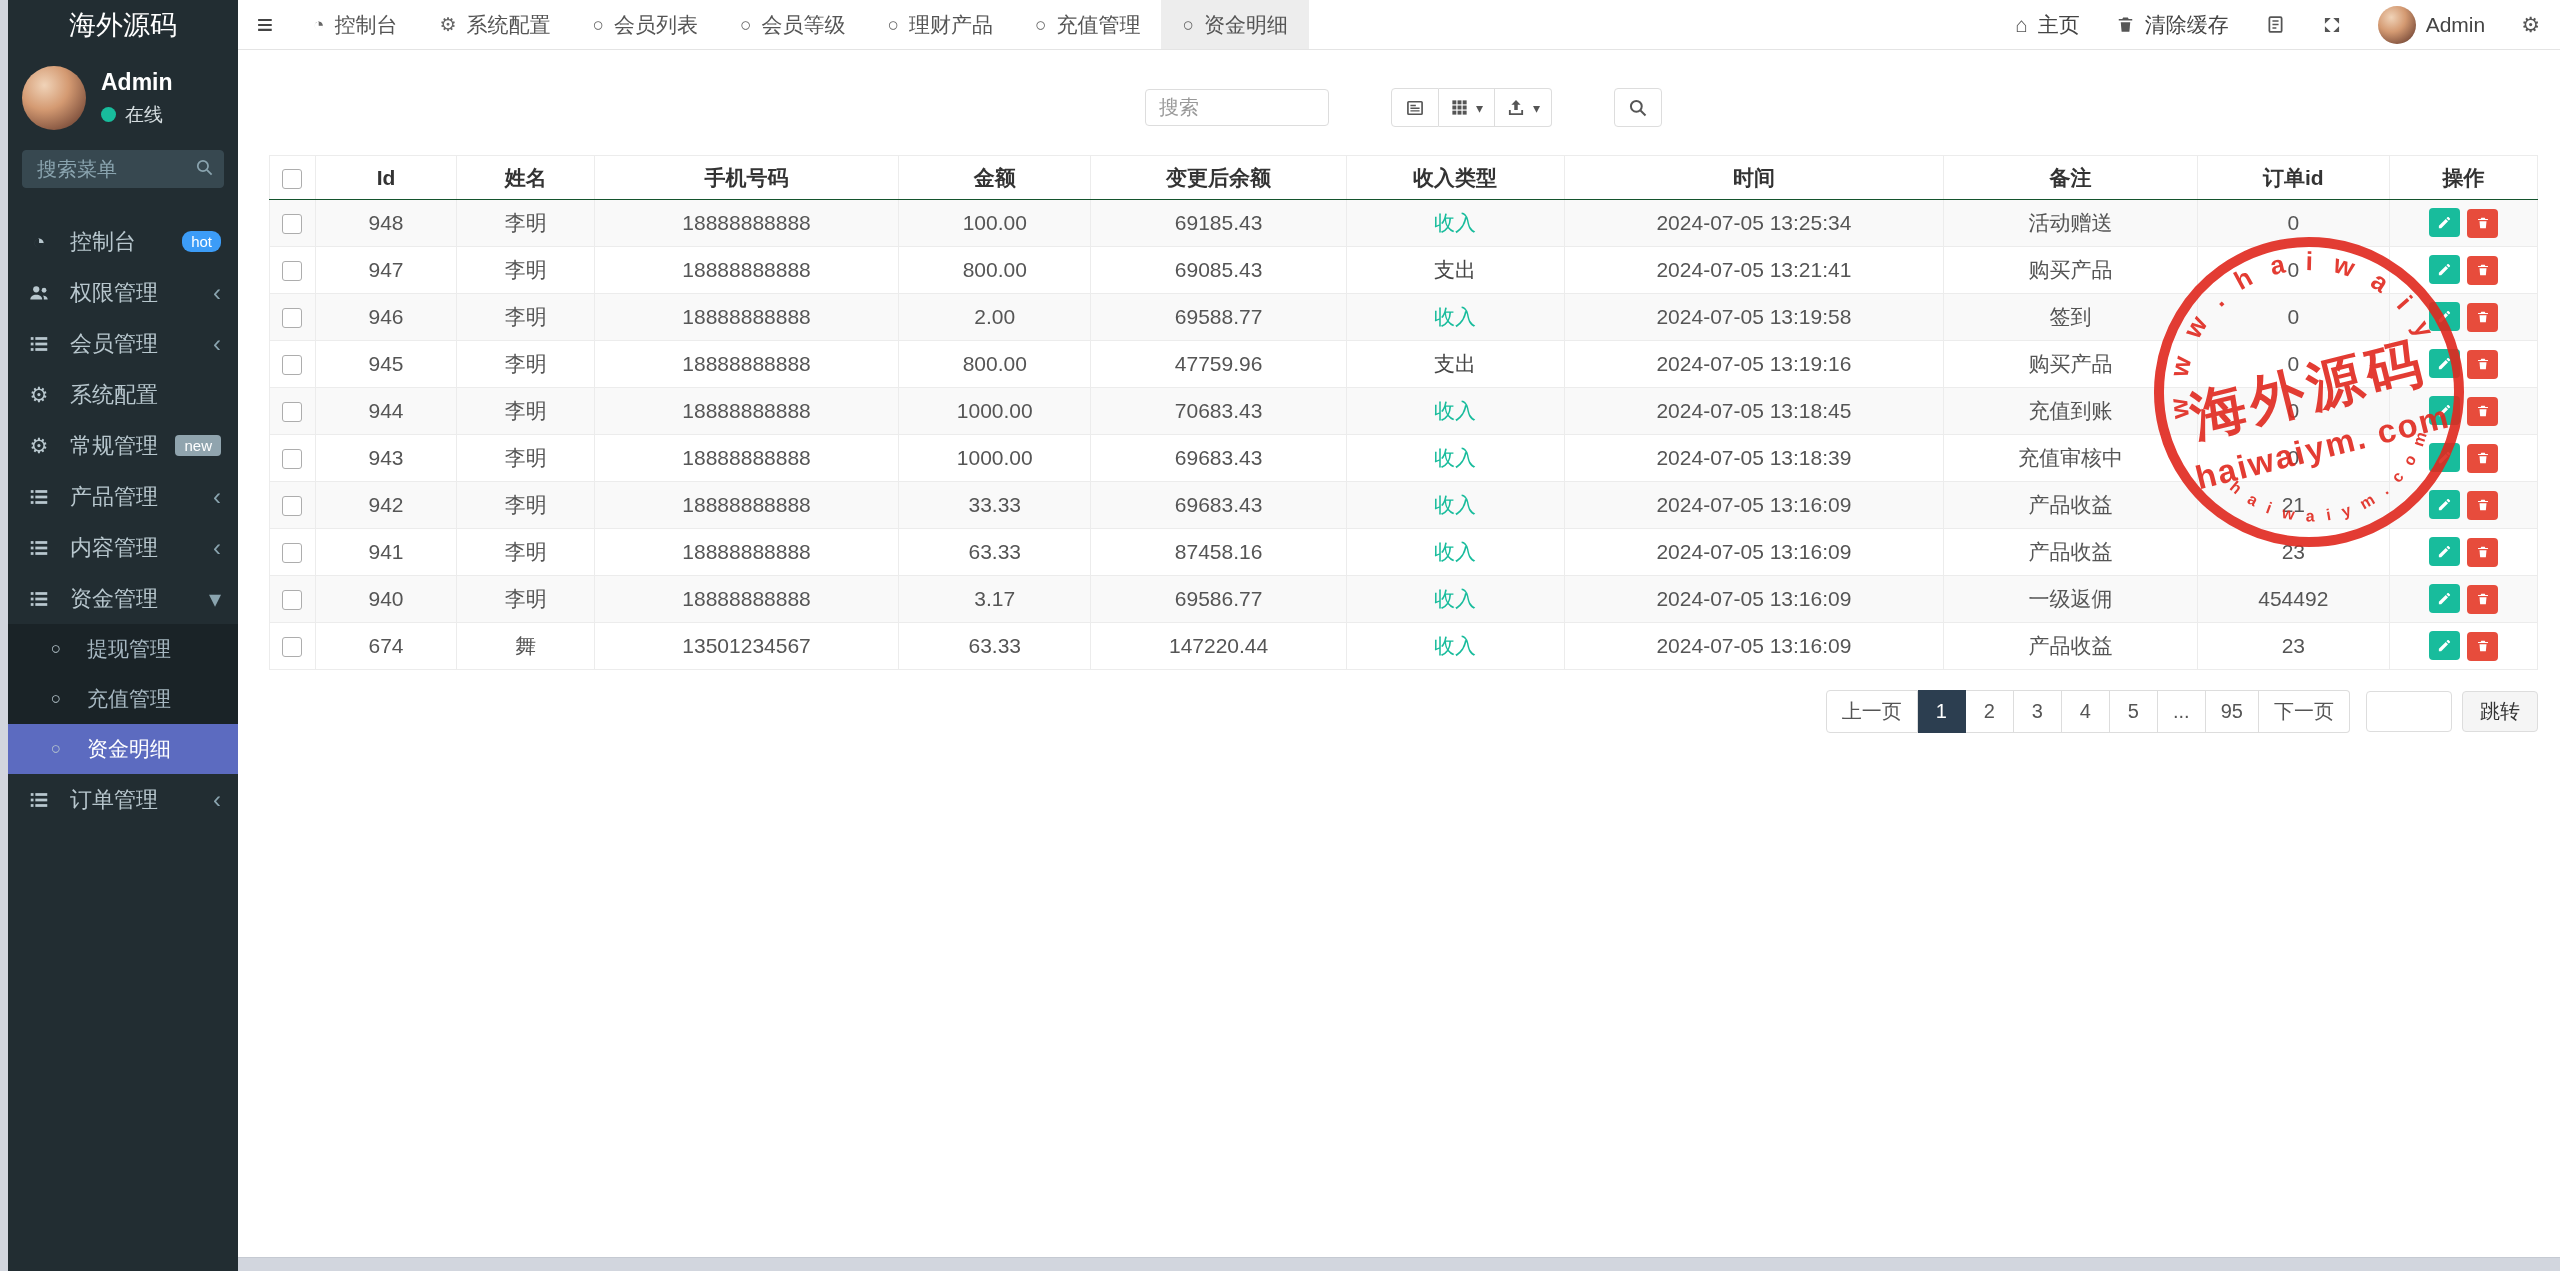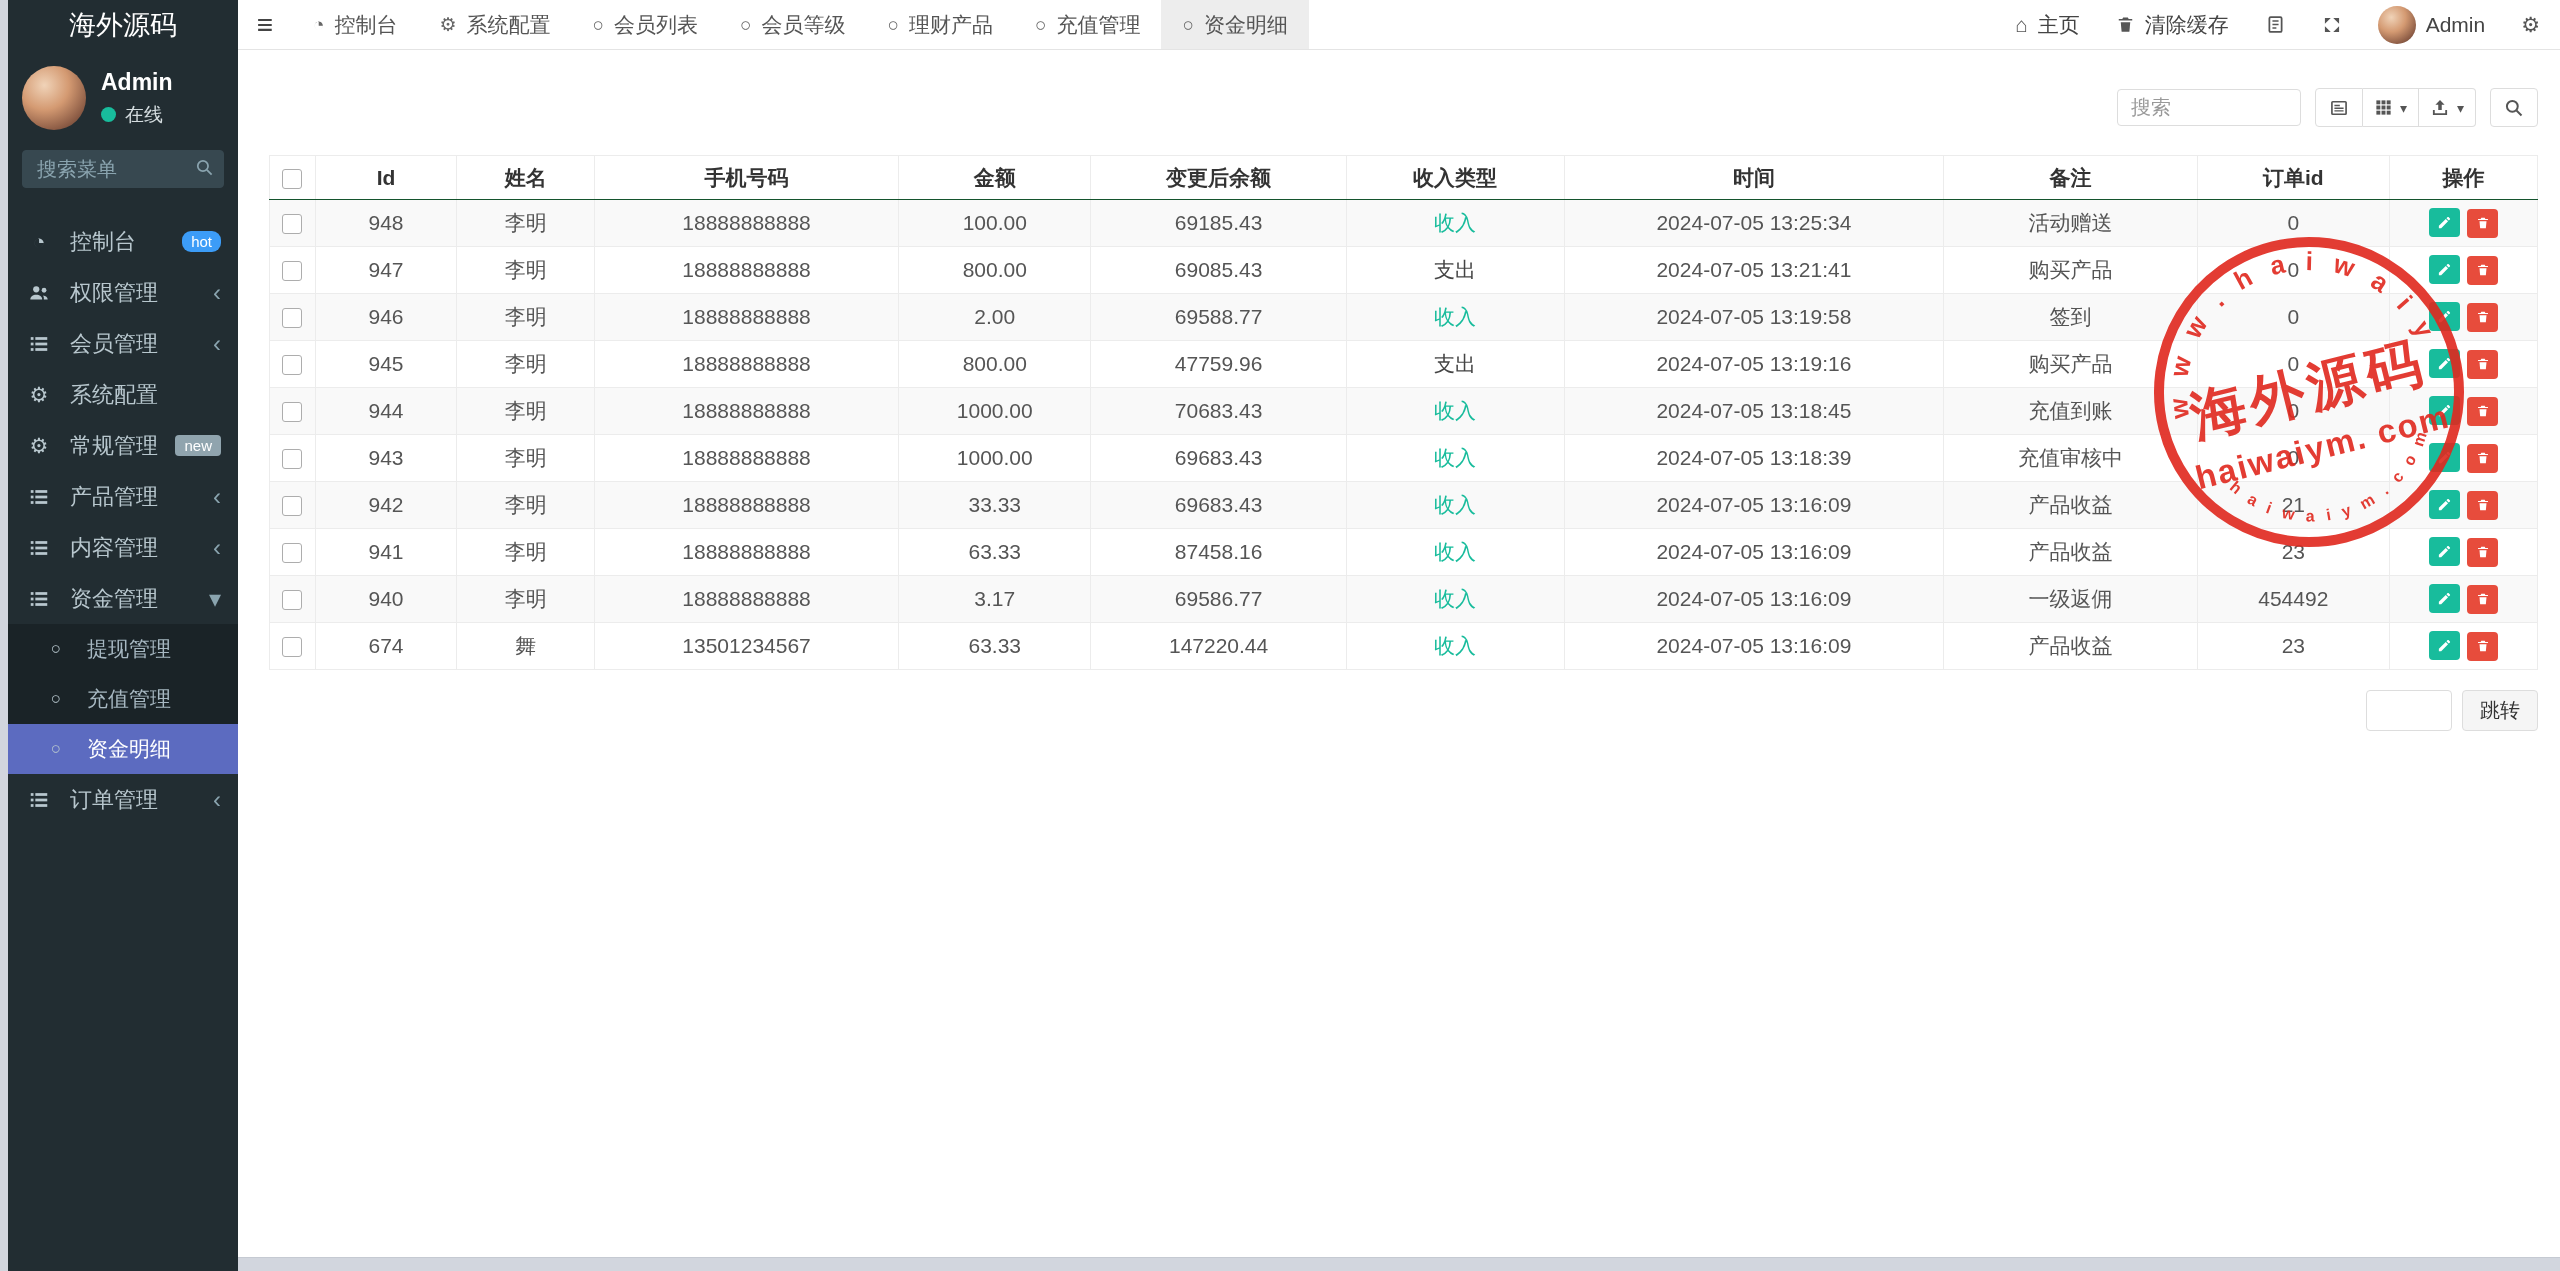--- a/index.html
+++ b/index.html
@@ -35,21 +35,21 @@
   .hamburger{width:54px;display:flex;align-items:center;justify-content:center;font-size:28px;color:#444;cursor:pointer;}
   .nav-tab{display:flex;align-items:center;gap:10px;padding:0 21px;cursor:pointer;color:#555;}
   .nav-tab.active{background:#ededed;}
   .tab-icon{color:#666;font-size:19px;display:inline-flex;}
   .nav-right{margin-left:auto;display:flex;align-items:center;gap:36px;padding-right:28px;color:#444;}
   .nav-right .nitem{display:flex;align-items:center;gap:10px;cursor:pointer;}
   .nav-avatar{width:38px;height:38px;border-radius:50%;background:radial-gradient(circle at 35% 30%,#f0d3b8 0%,#d49a72 40%,#8a5a44 75%,#4a3830 100%);}
   .nicon{color:#555;display:inline-flex;}
   
   .content{flex:1;padding:38px 30px 0 31px;position:relative;min-height:0;}
-  .toolbar{display:flex;justify-content:flex-end;align-items:center;margin-bottom:28px;}
+  .toolbar{display:flex;justify-content:center;align-items:center;margin-bottom:28px;gap:48px;}
   .search-input{width:184px;height:37px;border:1px solid #ddd;border-radius:4px;padding:0 13px;font-size:20px;color:#555;outline:none;}
   .search-input::placeholder{color:#999;}
   .btn-group{display:flex;margin-left:14px;}
   .btn{height:39px;min-width:48px;display:inline-flex;align-items:center;justify-content:center;border:1px solid #ddd;background:#fff;color:#555;gap:7px;padding:0 11px;cursor:pointer;font-size:18px;}
   .btn-group .btn{border-radius:0;}
   .btn-group .btn:first-child{border-radius:4px 0 0 4px;}
   .btn-group .btn:last-child{border-radius:0 4px 4px 0;}
   .btn-group .btn + .btn{border-left:none;}
   .btn.single{border-radius:4px;margin-left:14px;}
   .caret{font-size:14px;color:#555;}
@@ -628,20 +628,31 @@
                       <path d="M6 9h12l-1.1 12H7.1L6 9z"></path>
                     </svg>
                   </span>
                 </button></td>
           </tr>
         </tbody>
       </table>
 
       <div class="table-footer">
         <div class="pagination">
+          <div class="pages">
+            <span class="page-btn">上一页</span>
+            <span class="page-btn active">1</span>
+            <span class="page-btn">2</span>
+            <span class="page-btn">3</span>
+            <span class="page-btn">4</span>
+            <span class="page-btn">5</span>
+            <span class="page-btn">...</span>
+            <span class="page-btn">95</span>
+            <span class="page-btn">下一页</span>
+          </div>
           <input class="jump-input" type="text" style="">
           <button class="jump-btn">跳转</button>
         </div>
       </div>
     </div>
 
     <div class="bottom-strip"></div>
 
     <div class="stamp">
       <svg width="332" height="332" viewBox="0 0 332 332">

